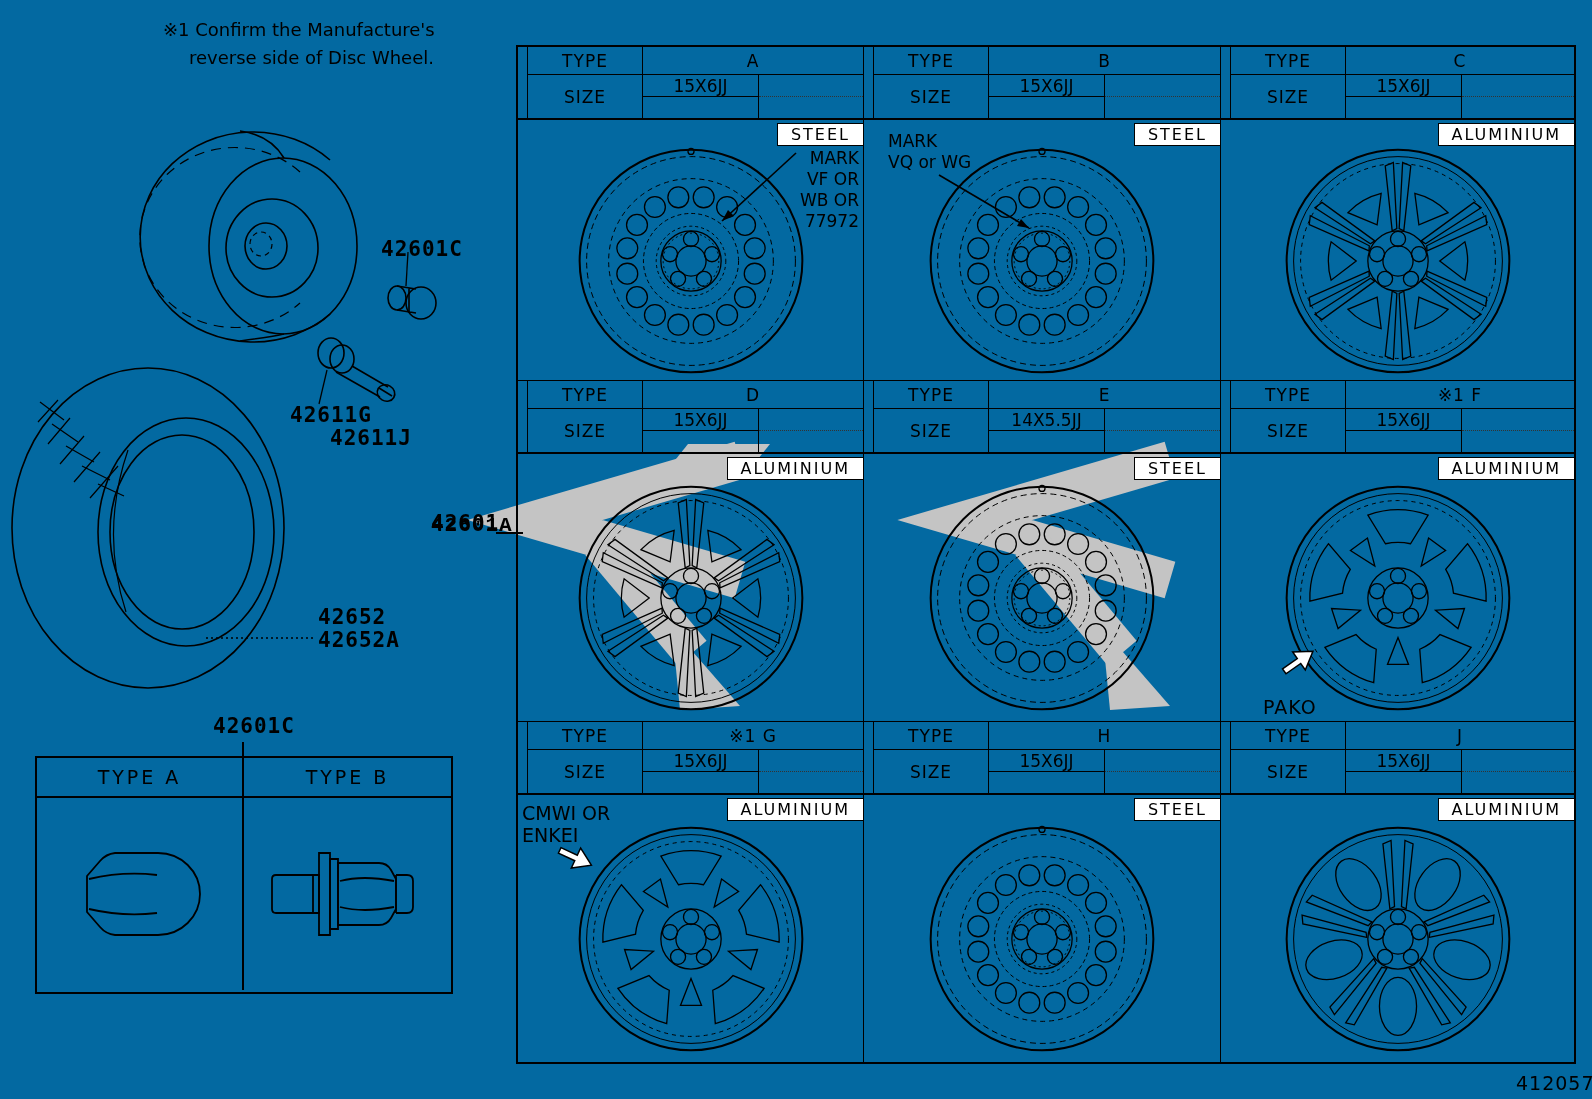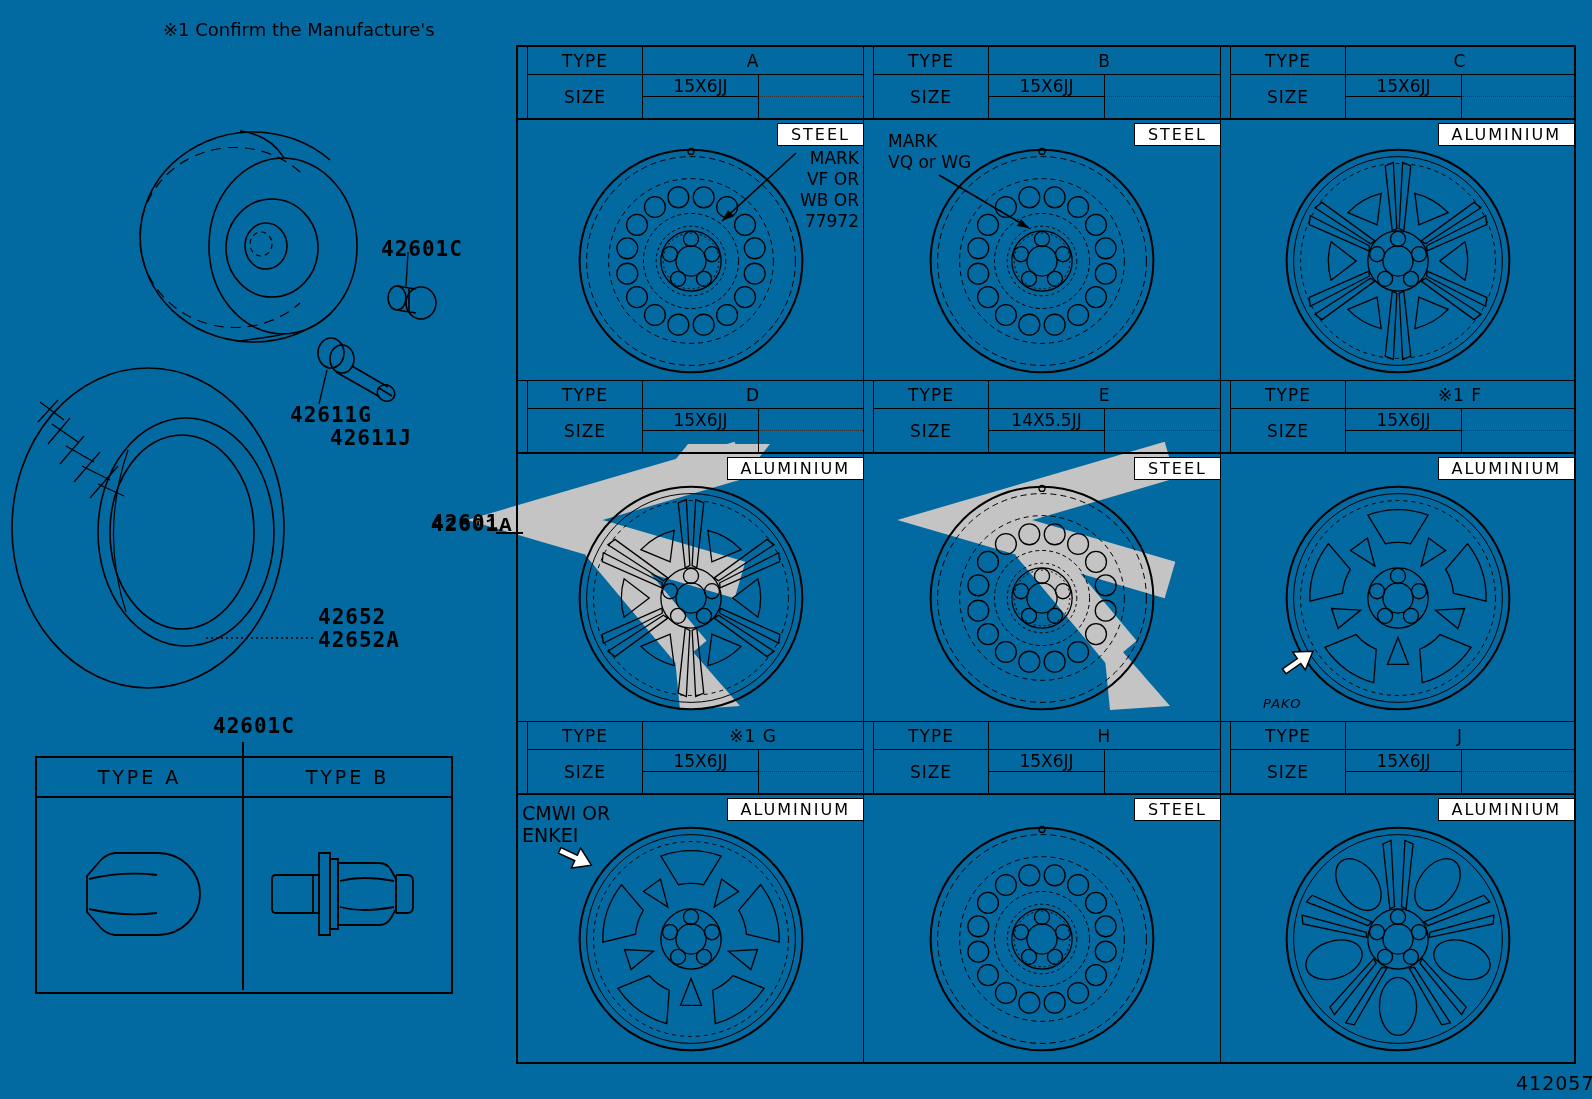--- a/index.html
+++ b/index.html
@@ -63,38 +63,39 @@
   .mat{position:absolute;top:76px;right:-1px;border:1.5px solid #000;background:#fff;
        padding:1px 13px;font-size:16px;letter-spacing:2px;z-index:3;}
 
   .wheel-area{position:absolute;left:0;right:0;top:96px;bottom:2px;
               display:flex;align-items:center;justify-content:center;}
   .wheel{width:232px;height:232px;}
 
   .anno{position:absolute;font-size:17px;white-space:pre-line;z-index:3;}
   .anno-a{right:4px;top:101px;text-align:right;line-height:21px;width:80px;}
   .anno-b{left:24px;top:84px;line-height:21px;}
-  .anno-f{left:42px;top:315px;font-size:13px;letter-spacing:1px;font-style:italic;}
+  .anno-f{left:42px;top:315px;font-size:19px;letter-spacing:1px;}
   .anno-g{left:4px;top:80px;font-size:19px;line-height:22px;}
 
   .arrow{position:absolute;z-index:3;}
   .arrow-a{left:190px;top:100px;}
   .arrow-b{left:70px;top:124px;}
   .barrow-f{left:58px;top:264px;}
   .barrow-g{left:38px;top:120px;}
 
   .doc-number{position:absolute;left:1516px;top:1072px;font-size:19px;letter-spacing:1px;}
 </style>
 </head>
 <body>
 
 <div class="page">
 
   <div class="note">
     <div>※1 Confirm the Manufacture's</div>
+    <div class="ind">reverse side of Disc Wheel.</div>
   </div>
 
   <svg class="left-art" width="520" height="680" viewBox="0 0 520 680" fill="none" stroke="#000" stroke-width="1.6">
     <g>
       <path d="M 330,60 A 113 105 0 1 0 330,214"></path>
       <path d="M 240,31 Q 270,35 284,58"></path>
       <path d="M 240,241 Q 270,237 284,234"></path>
       <path d="M 300,72 A 95 90 0 1 0 300,203" stroke-dasharray="10 7" stroke-width="1.2"></path>
       <ellipse cx="283" cy="146" rx="74" ry="88"></ellipse>
       <ellipse cx="272" cy="148" rx="46" ry="49"></ellipse>

